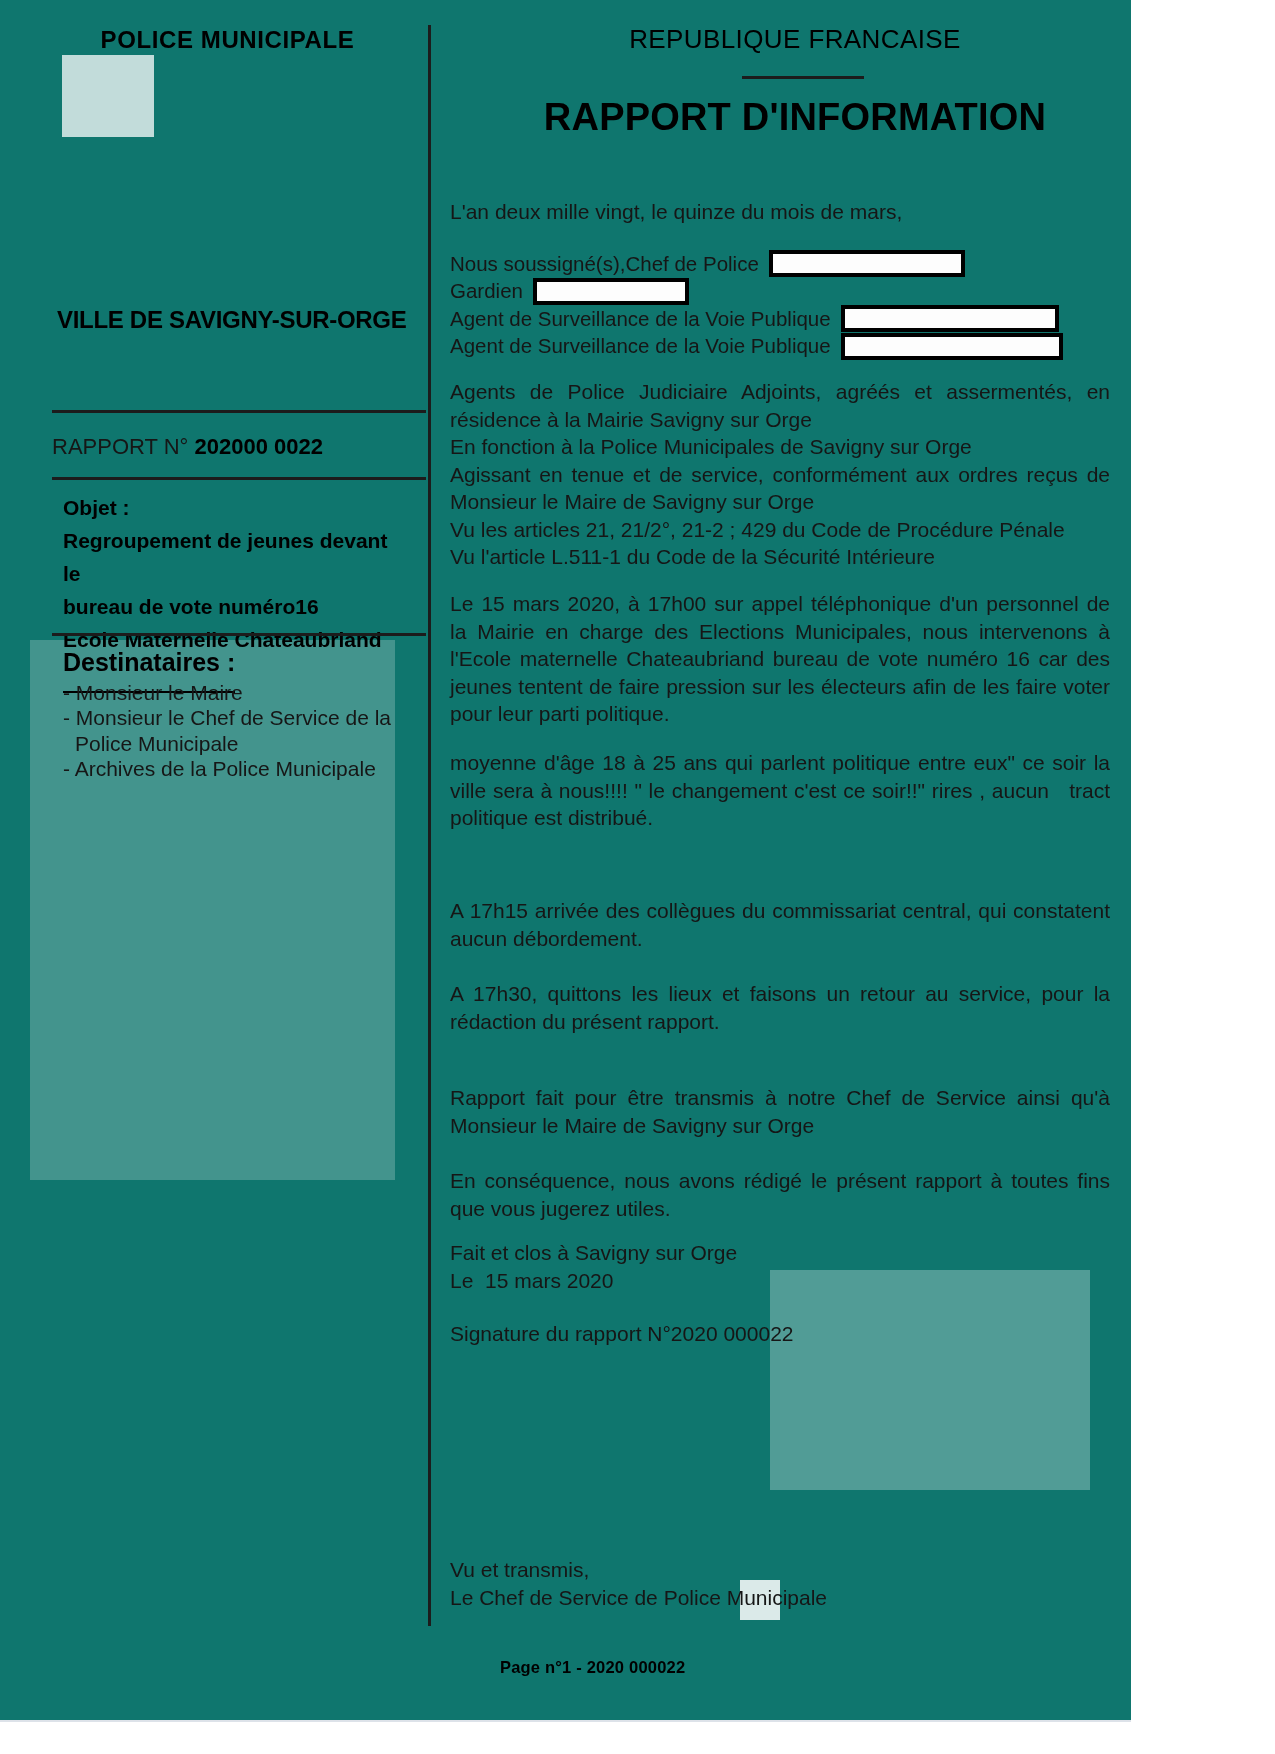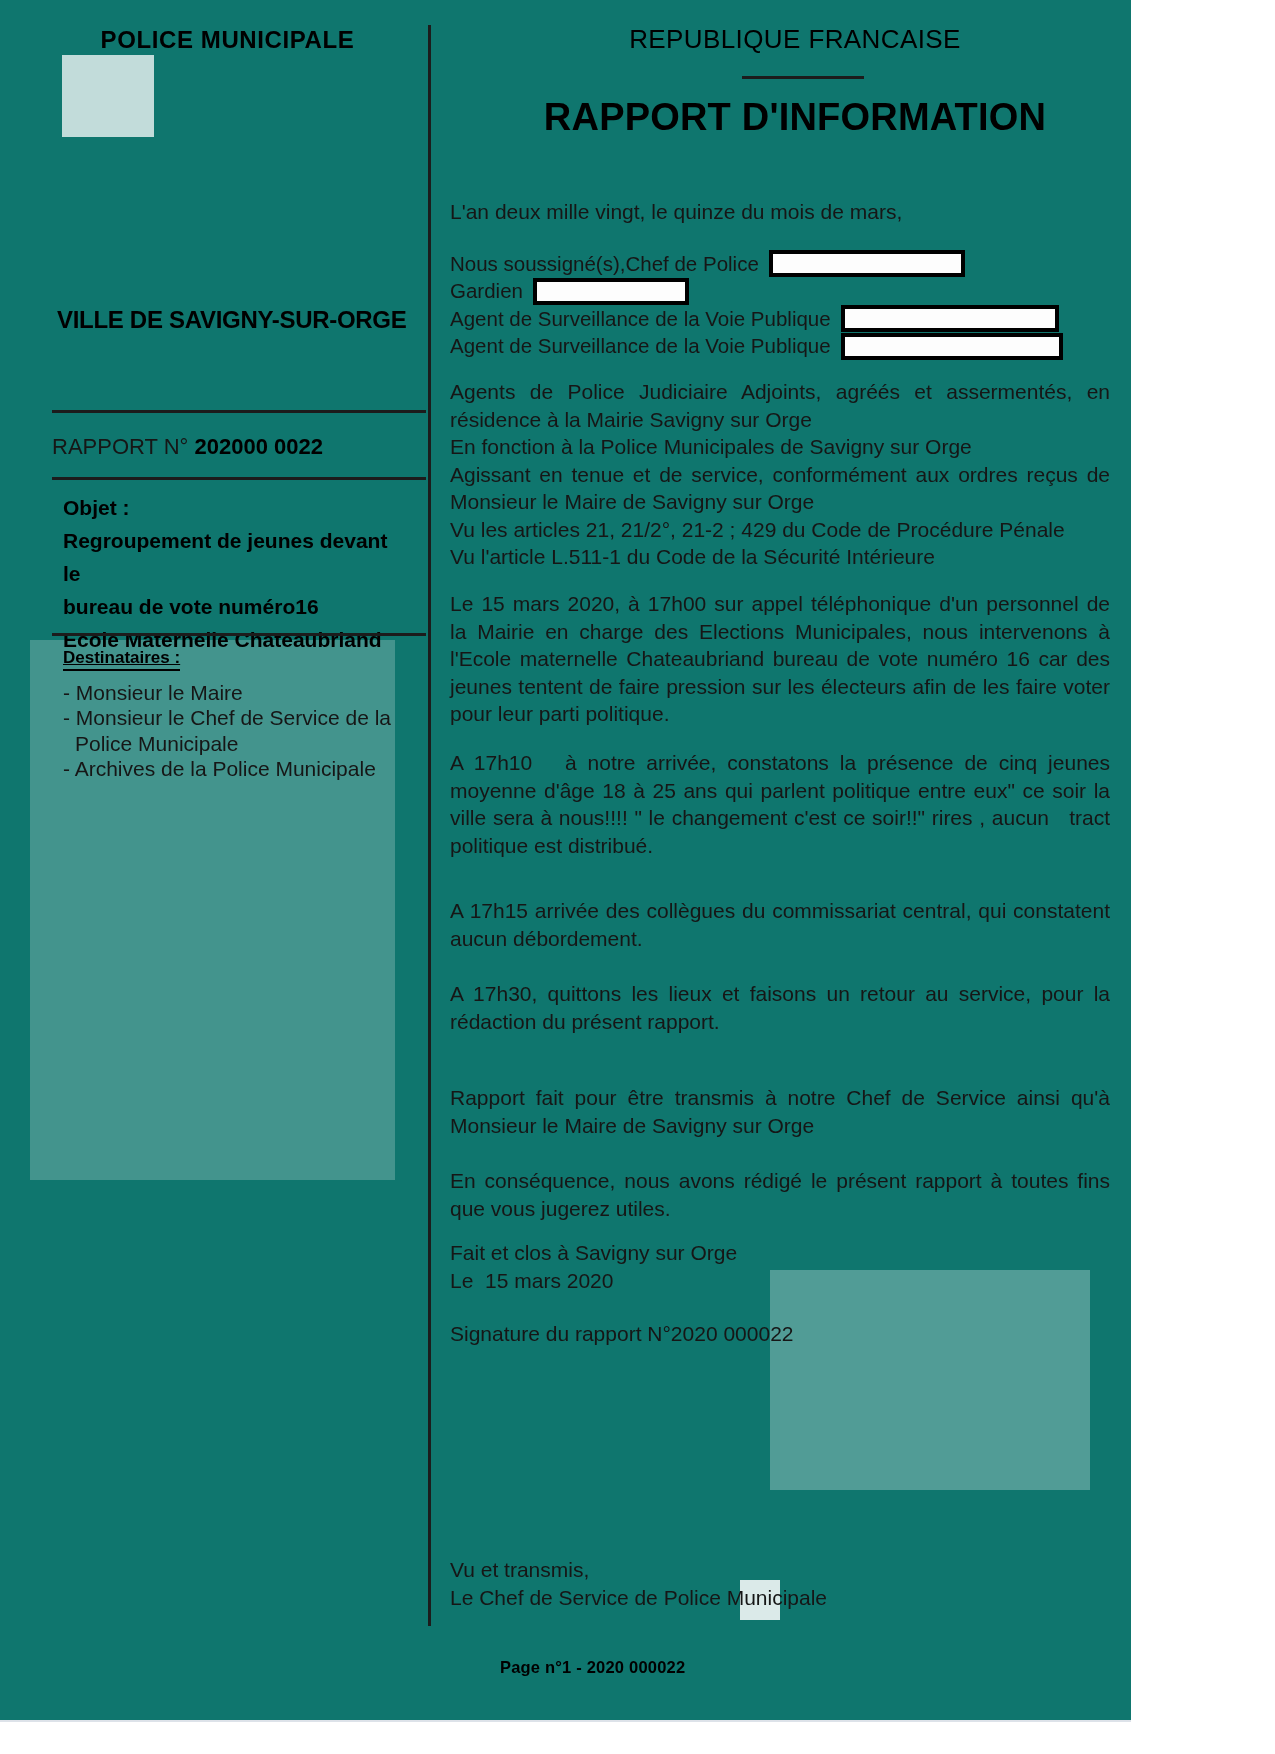--- a/index.html
+++ b/index.html
@@ -33,22 +33,22 @@
     white-space: nowrap;
   }
   .report-no {
     left: 52px; top: 434px; width: 373px;
     text-align: left; font-size: 22px; white-space: nowrap;
   }
   .objet-block { left: 63px; top: 491px; width: 345px; font-size: 21px; }
   .objet-block .line { font-weight: bold; color: #000; line-height: 33px; }
   .dest-title-wrap { left: 63px; top: 648px; }
   .dest-title {
-    font-weight: bold; font-size: 17px; color: #000;
-    border-bottom: 2.5px solid #000; padding-bottom: 1px; display: inline-block; text-decoration: underline;
+    font-weight: bold; font-size: 25px; color: #000;
+    border-bottom: 2.5px solid #000; padding-bottom: 14px; display: inline-block;
   }
   .dest-block { left: 63px; top: 680px; width: 340px; font-size: 21px; }
   .dest-block .line { line-height: 25.3px; }
   .dest-block .line:nth-child(3) { padding-left: 12px; }
 
   
   .republic-title {
     left: 445px; top: 24px; width: 700px;
     text-align: center; font-weight: normal; font-size: 26px; color: #000;
     letter-spacing: 0.4px;
@@ -178,21 +178,20 @@
       <div class="line">Vu l'article L.511-1 du Code de la Sécurité Intérieure</div>
     </div>
   <div class="para p-intervention body-text">
       <div class="line stretch">Le 15 mars 2020, à 17h00 sur appel téléphonique d'un personnel de</div>
       <div class="line stretch">la Mairie en charge des Elections Municipales, nous intervenons à</div>
       <div class="line stretch">l'Ecole maternelle Chateaubriand bureau de vote numéro 16 car des</div>
       <div class="line stretch">jeunes tentent de faire pression sur les électeurs afin de les faire voter</div>
       <div class="line">pour leur parti politique.</div>
     </div>
   <div class="para p-17h10 body-text">
-      <div class="line stretch">A 17h10   à notre arrivée, constatons la présence de cinq jeunes</div>
       <div class="line stretch">moyenne d'âge 18 à 25 ans qui parlent politique entre eux" ce soir la</div>
       <div class="line stretch">ville sera à nous!!!! " le changement c'est ce soir!!" rires , aucun   tract</div>
       <div class="line">politique est distribué.</div>
     </div>
   <div class="para p-17h15 body-text">
       <div class="line stretch">A 17h15 arrivée des collègues du commissariat central, qui constatent</div>
       <div class="line">aucun débordement.</div>
     </div>
   <div class="para p-17h30 body-text">
       <div class="line stretch">A 17h30, quittons les lieux et faisons un retour au service, pour la</div>

